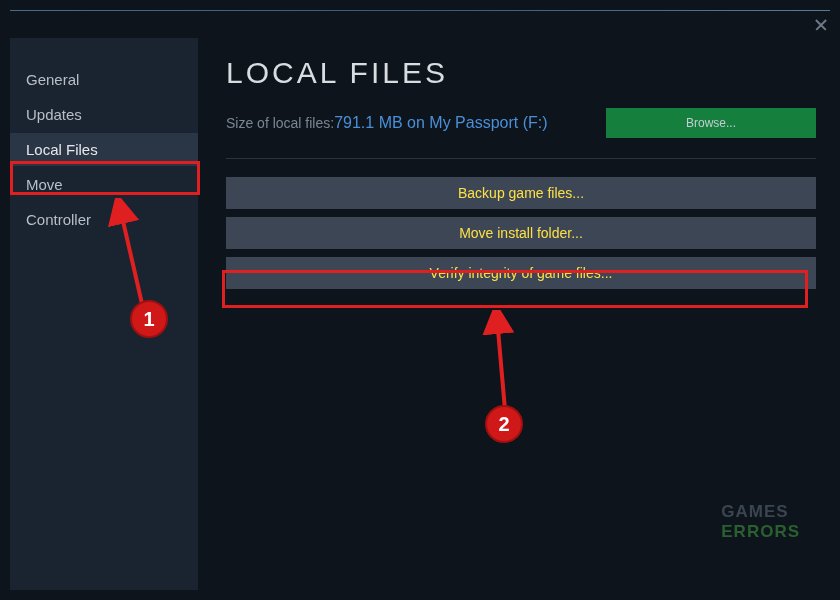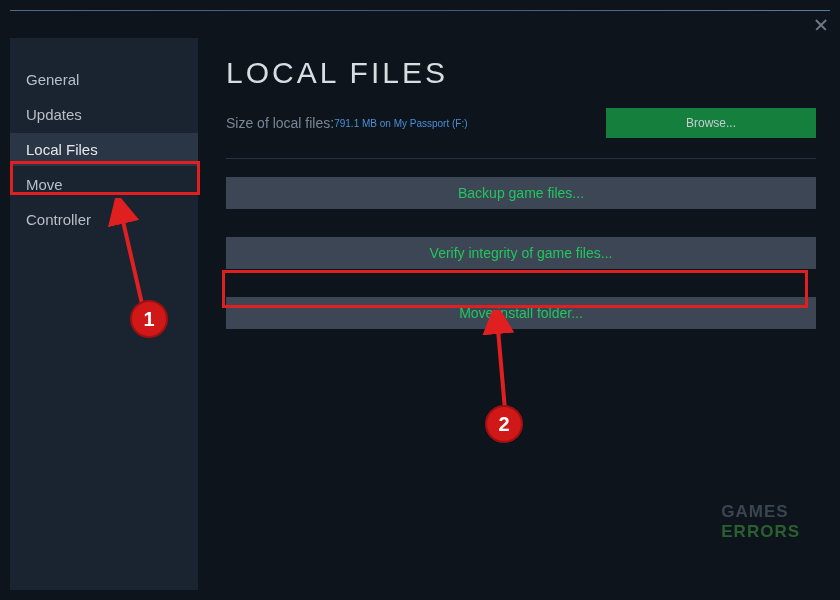--- a/index.html
+++ b/index.html
@@ -78,21 +78,21 @@
       display: flex;
       align-items: center;
       margin-bottom: 20px;
     }
     .size-label {
       color: #7a8694;
       font-size: 14px;
     }
     .size-value {
       color: #4a8fd8;
-      font-size: 10px;
+      font-size: 16px;
     }
     .browse-btn {
       margin-left: auto;
       width: 210px;
       height: 30px;
       background: #15803d;
       color: #c5ccd4;
       font-size: 12px;
       display: flex;
       align-items: center;
@@ -101,27 +101,27 @@
     }
     .divider {
       height: 1px;
       background: #2a3340;
       margin-bottom: 18px;
     }
     .action-btn {
       width: 100%;
       height: 32px;
       background: #3d4654;
-      color: #22c55e;
+      color: #fde047;
       font-size: 14px;
       display: flex;
       align-items: center;
       justify-content: center;
       cursor: pointer;
-      margin-bottom: 28px;
+      margin-bottom: 8px;
     }
     .highlight-box {
       position: absolute;
       border: 3px solid #e02020;
       pointer-events: none;
     }
     .arrow {
       position: absolute;
       pointer-events: none;
     }
@@ -175,22 +175,22 @@
 
   <div class="main">
     <div class="page-title">LOCAL FILES</div>
     <div class="size-row">
       <span class="size-label">Size of local files:</span>
       <span class="size-value">791.1 MB on My Passport (F:)</span>
       <div class="browse-btn">Browse...</div>
     </div>
     <div class="divider"></div>
     <div class="action-btn">Backup game files...</div>
+    <div class="action-btn">Move install folder...</div>
     <div class="action-btn">Verify integrity of game files...</div>
-    <div class="action-btn">Move install folder...</div>
   </div>
 </div>
 
 <div class="highlight-box" style="top:161px; left:10px; width:190px; height:34px;"></div>
 <div class="highlight-box" style="top:270px; left:222px; width:586px; height:38px;"></div>
 
 <svg class="arrow" style="top:198px; left:108px; width:60px; height:120px;">
   <defs>
     <marker id="ah1" markerWidth="8" markerHeight="8" refX="4" refY="4" orient="auto">
       <polygon points="0,0 8,4 0,8" fill="#e02020"></polygon>

